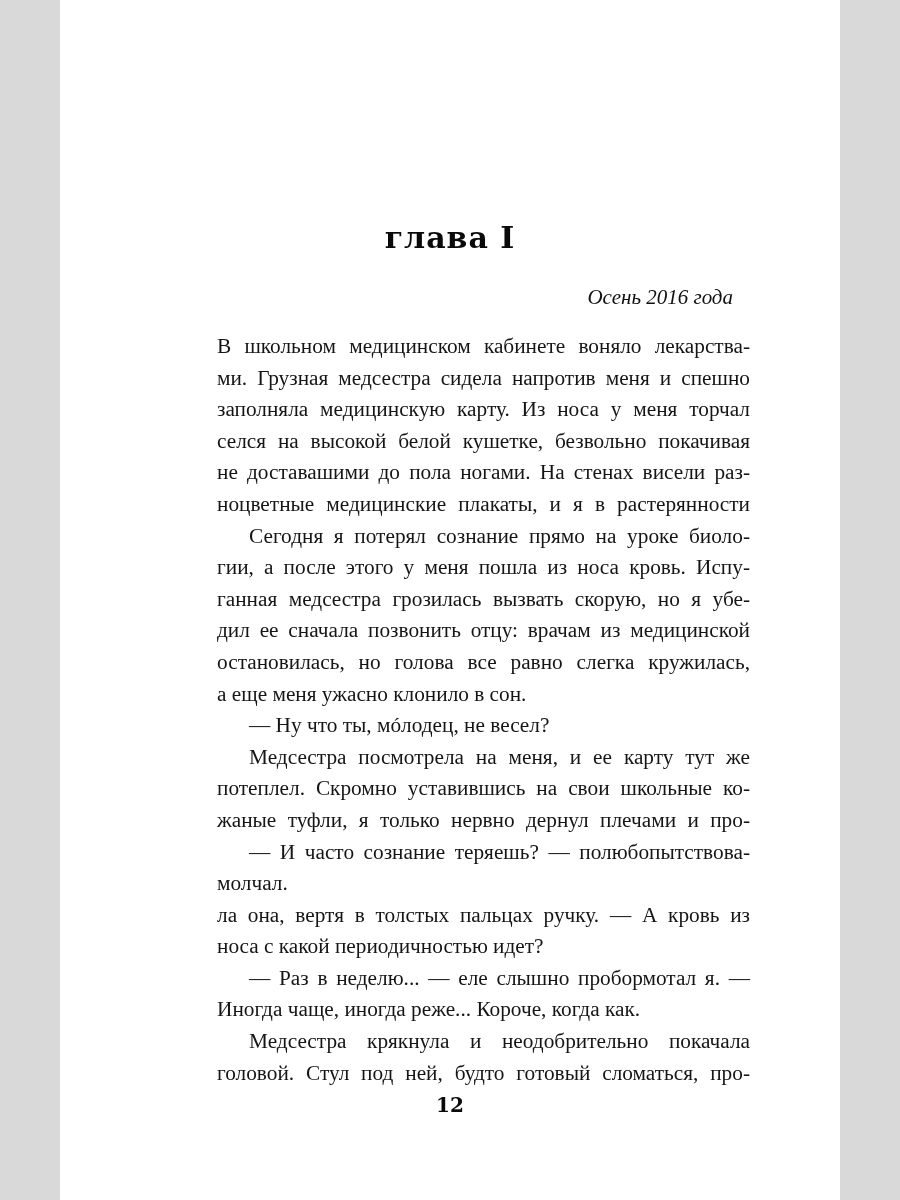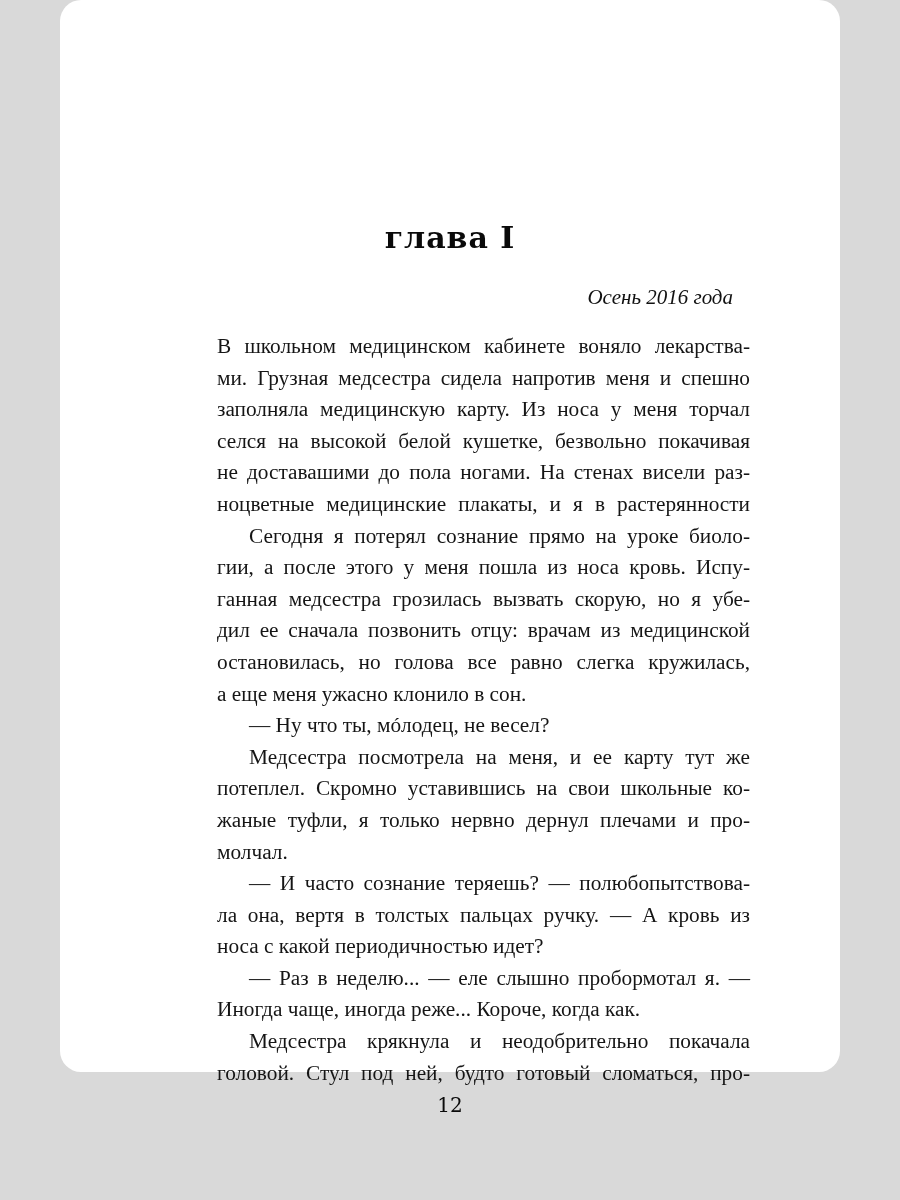--- a/index.html
+++ b/index.html
@@ -11,23 +11,22 @@
       height: 1200px;
       background: #d9d9d9;
       position: relative;
       overflow: hidden;
     }
     .page {
       position: absolute;
       left: 60px;
       top: 0;
       width: 780px;
-      height: 1072px;
+      height: 1200px;
       background: #ffffff;
-      border-radius: 21px;
     }
     .chapter-title {
       position: absolute;
       left: 0;
       width: 780px;
       top: 220px;
       text-align: center;
       font-family: "DejaVu Serif", serif;
       font-weight: bold;
       font-size: 30px;
@@ -69,21 +68,21 @@
     .line.indent {
       padding-left: 32px;
     }
     .page-number {
       position: absolute;
       left: 0;
       width: 780px;
       top: 1093px;
       text-align: center;
       font-family: "DejaVu Serif", serif;
-      font-weight: normal;
+      font-weight: bold;
       font-size: 20px;
       color: #0a0a0a;
     }
   </style>
 </head>
 <body>
 
 <div class="page">
   <div class="chapter-title">глава I</div>
   <div class="epigraph-date">Осень 2016 года</div>
@@ -98,22 +97,22 @@
     <span class="line indent">Сегодня я потерял сознание прямо на уроке биоло-</span>
     <span class="line">гии, а после этого у меня пошла из носа кровь. Испу-</span>
     <span class="line">ганная медсестра грозилась вызвать скорую, но я убе-</span>
     <span class="line">дил ее сначала позвонить отцу: врачам из медицинской</span>
     <span class="line">остановилась, но голова все равно слегка кружилась,</span>
     <span class="line last">а еще меня ужасно клонило в сон.</span>
     <span class="line indent last">— Ну что ты, мóлодец, не весел?</span>
     <span class="line indent">Медсестра посмотрела на меня, и ее карту тут же</span>
     <span class="line">потеплел. Скромно уставившись на свои школьные ко-</span>
     <span class="line">жаные туфли, я только нервно дернул плечами и про-</span>
+    <span class="line indent">— И часто сознание теряешь? — полюбопытствова-</span>
     <span class="line last">молчал.</span>
-    <span class="line indent">— И часто сознание теряешь? — полюбопытствова-</span>
     <span class="line">ла она, вертя в толстых пальцах ручку. — А кровь из</span>
     <span class="line last">носа с какой периодичностью идет?</span>
     <span class="line indent">— Раз в неделю... — еле слышно пробормотал я. —</span>
     <span class="line last">Иногда чаще, иногда реже... Короче, когда как.</span>
     <span class="line indent">Медсестра крякнула и неодобрительно покачала</span>
     <span class="line">головой. Стул под ней, будто готовый сломаться, про-</span>
   </div>
 
   <div class="page-number">12</div>
 </div>

